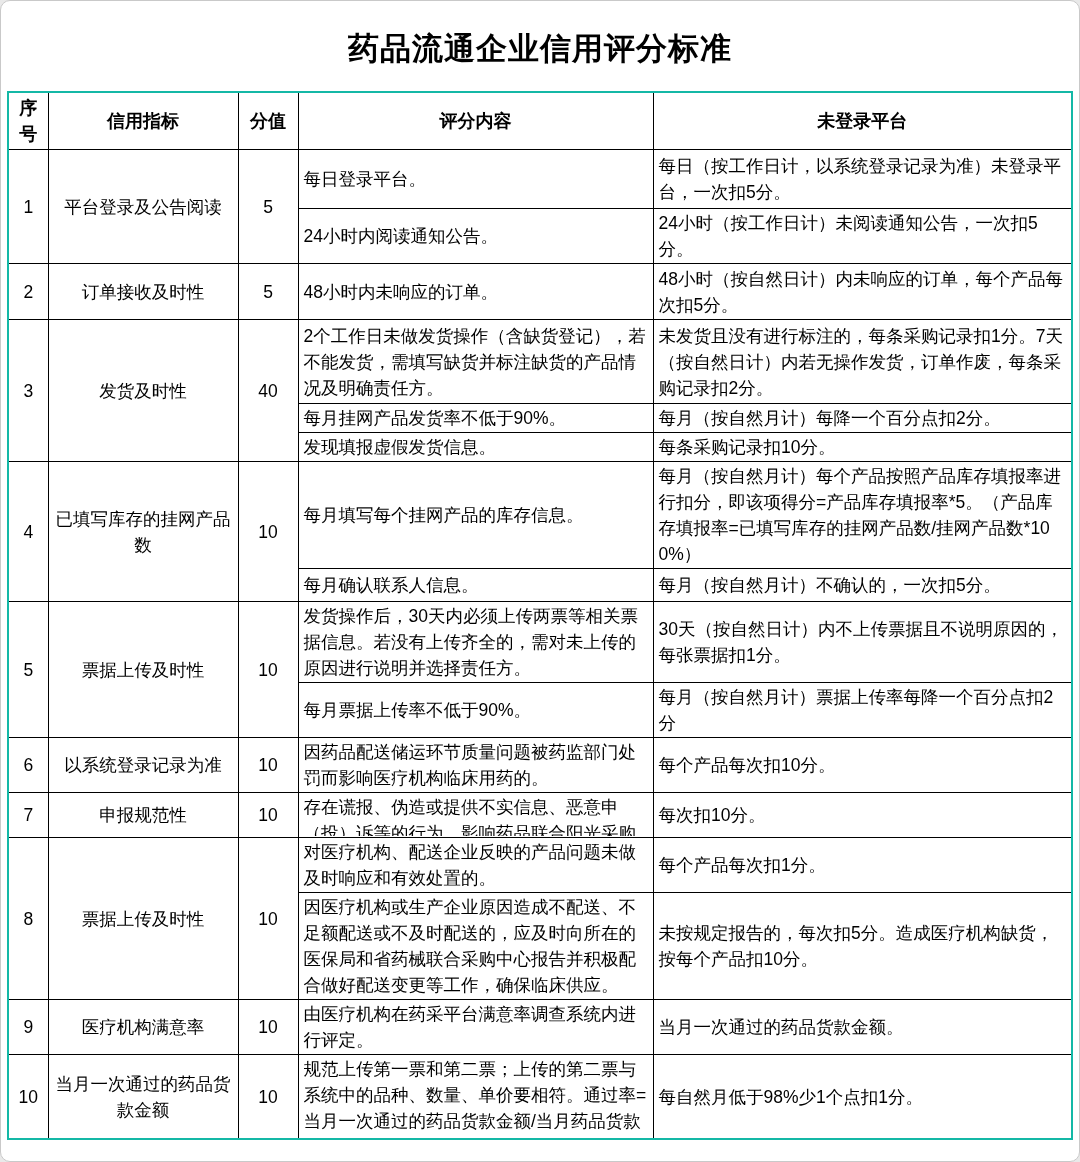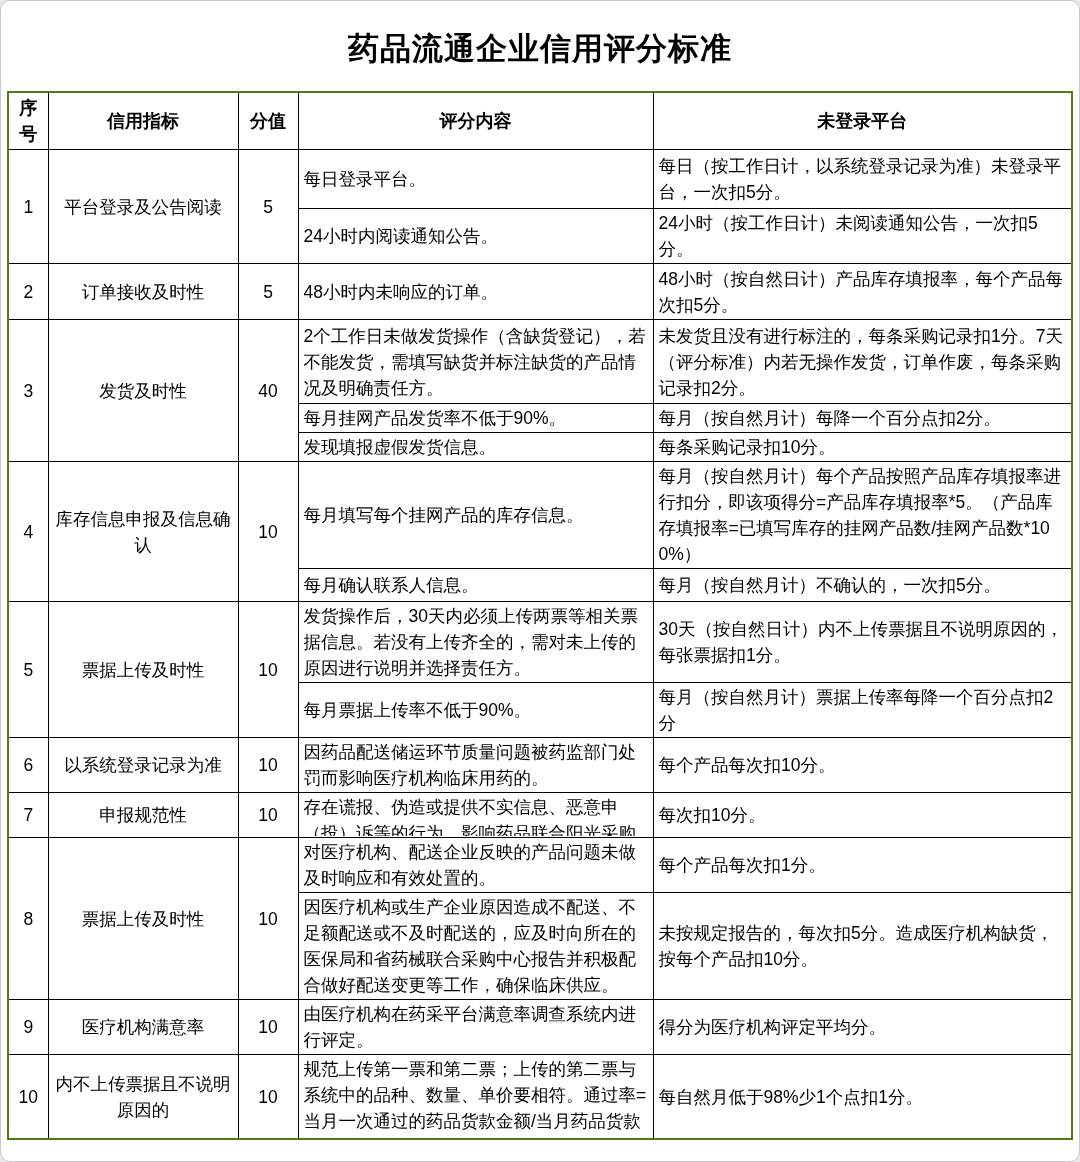--- a/index.html
+++ b/index.html
@@ -7,21 +7,21 @@
     width:1080px;height:1162px;background:#fff;position:relative;
     font-family:Liberation Sans, sans-serif;color:#000;
     box-sizing:border-box;border:1px solid #c9c9c9;border-radius:10px;overflow:hidden;
   }
   .page-title{
     text-align:center;font-size:31px;font-weight:bold;letter-spacing:1px;
     margin:0;padding:27px 0 21px 0;
   }
   table.score-table{
     width:1064px;margin:0 auto;border-collapse:collapse;table-layout:fixed;
-    border:2px solid #4d7c0f;
+    border:2px solid #14b8a6;
   }
   table.score-table th, table.score-table td{
     border:1px solid #000;
     font-size:17.5px;line-height:26px;
     padding:1px 5px;
     vertical-align:middle;
     overflow:hidden;
     box-sizing:border-box;
     word-break:break-all;
   }
@@ -66,40 +66,40 @@
         </tr>
         <tr style="height: 28px;">
           <td class="c-left">24小时内阅读通知公告。</td>
           <td class="c-left">24小时（按工作日计）未阅读通知公告，一次扣5分。</td>
         </tr>
         <tr style="height: 56px;">
           <td class="c-center">2</td>
           <td class="c-center">订单接收及时性</td>
           <td class="c-center">5</td>
           <td class="c-left">48小时内未响应的订单。</td>
-          <td class="c-left">48小时（按自然日计）产品库存填报率，每个产品每次扣5分。</td>
+          <td class="c-left">48小时（按自然日计）内未响应的订单，每个产品每次扣5分。</td>
         </tr>
         <tr style="height: 84px;">
           <td class="c-center" rowspan="3">3</td>
           <td class="c-center" rowspan="3">发货及时性</td>
           <td class="c-center" rowspan="3">40</td>
           <td class="c-left">2个工作日未做发货操作（含缺货登记），若不能发货，需填写缺货并标注缺货的产品情况及明确责任方。</td>
-          <td class="c-left">未发货且没有进行标注的，每条采购记录扣1分。7天（评分标准）内若无操作发货，订单作废，每条采购记录扣2分。</td>
+          <td class="c-left">未发货且没有进行标注的，每条采购记录扣1分。7天（按自然日计）内若无操作发货，订单作废，每条采购记录扣2分。</td>
         </tr>
         <tr style="height: 29px;">
           <td class="c-left">每月挂网产品发货率不低于90%。</td>
           <td class="c-left">每月（按自然月计）每降一个百分点扣2分。</td>
         </tr>
         <tr style="height: 27px;">
           <td class="c-left">发现填报虚假发货信息。</td>
           <td class="c-left">每条采购记录扣10分。</td>
         </tr>
         <tr style="height: 84px;">
           <td class="c-center" rowspan="2">4</td>
-          <td class="c-center" rowspan="2">库存信息申报及信息确认</td>
+          <td class="c-center" rowspan="2">已填写库存的挂网产品数</td>
           <td class="c-center" rowspan="2">10</td>
           <td class="c-left">每月填写每个挂网产品的库存信息。</td>
           <td class="c-left">每月（按自然月计）每个产品按照产品库存填报率进行扣分，即该项得分=产品库存填报率*5。（产品库存填报率=已填写库存的挂网产品数/挂网产品数*100%）</td>
         </tr>
         <tr style="height: 33px;">
           <td class="c-left">每月确认联系人信息。</td>
           <td class="c-left">每月（按自然月计）不确认的，一次扣5分。</td>
         </tr>
         <tr style="height: 78px;">
           <td class="c-center" rowspan="2">5</td>
@@ -137,25 +137,25 @@
         </tr>
         <tr style="height: 100px;">
           <td class="c-left">因医疗机构或生产企业原因造成不配送、不足额配送或不及时配送的，应及时向所在的医保局和省药械联合采购中心报告并积极配合做好配送变更等工作，确保临床供应。</td>
           <td class="c-left">未按规定报告的，每次扣5分。造成医疗机构缺货，按每个产品扣10分。</td>
         </tr>
         <tr style="height: 53px;">
           <td class="c-center">9</td>
           <td class="c-center">医疗机构满意率</td>
           <td class="c-center">10</td>
           <td class="c-left">由医疗机构在药采平台满意率调查系统内进行评定。</td>
-          <td class="c-left">得分为医疗机构评定平均分。</td>
+          <td class="c-left">当月一次通过的药品货款金额。</td>
         </tr>
         <tr style="height: 84px;">
           <td class="c-center">10</td>
-          <td class="c-center">内不上传票据且不说明原因的</td>
+          <td class="c-center">当月一次通过的药品货款金额</td>
           <td class="c-center">10</td>
           <td class="c-left v-top">
             <div class="clip-inner" style="height: 81px;">规范上传第一票和第二票；上传的第二票与系统中的品种、数量、单价要相符。通过率=当月一次通过的药品货款金额/当月药品货款金</div>
           </td>
           <td class="c-left">每自然月低于98%少1个点扣1分。</td>
         </tr>
       </tbody>
   </table>
 
 </div>

